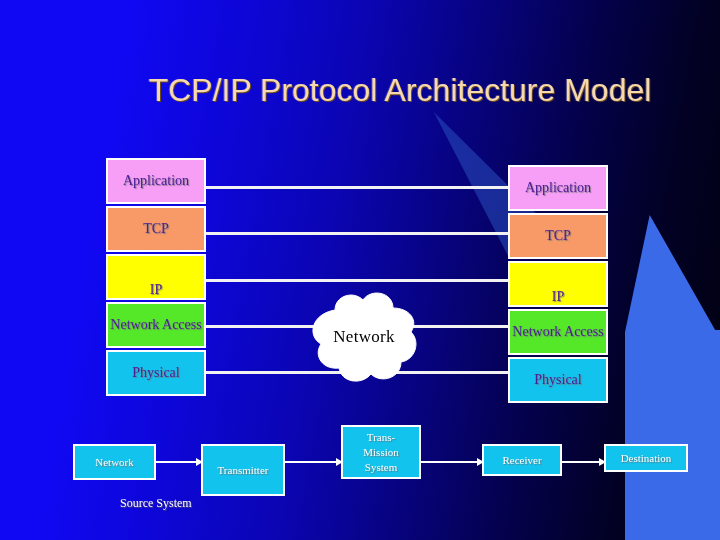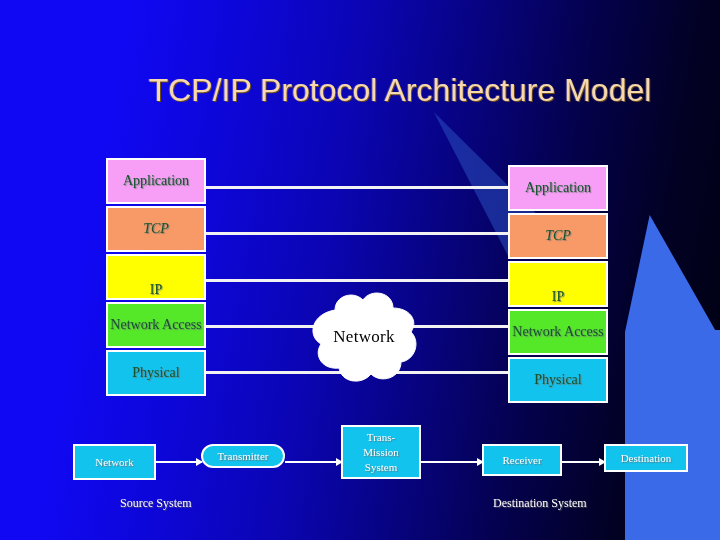--- a/index.html
+++ b/index.html
@@ -89,27 +89,27 @@
   .layer {
     position: relative;
     height: 46px;
     margin-bottom: 2px;
     border: 2px solid #ffffff;
     box-sizing: border-box;
     display: flex;
     align-items: center;
     justify-content: center;
     text-align: center;
-    color: #14532d;
+    color: #4c1d95;
     font-size: 14px;
     line-height: 16px;
     text-shadow: 1px 1px 1px rgba(120,120,120,.85);
   }
   .layer.l-application { background: #f79ff7; }
-  .layer.l-tcp         { background: #f89a68; font-style: italic; }
+  .layer.l-tcp         { background: #f89a68; }
   .layer.l-ip          { background: #ffff00; align-items: flex-end; }
   .layer.l-network     { background: #55e829; }
   .layer.l-physical    { background: #12c3ee; }
 
   
   #cloud {
     position: absolute;
     left: 305px;
     top: 288px;
     width: 118px;
@@ -140,21 +140,21 @@
     align-items: center;
     justify-content: center;
     text-align: center;
     color: #ffffff;
     font-size: 11px;
     line-height: 15px;
     font-family: "Liberation Serif", "DejaVu Serif", serif;
     text-shadow: 1px 1px 1px rgba(110,110,110,.8);
   }
   #fbox-source        { left: 73px;  top: 444px; width: 83px;  height: 36px; }
-  #fbox-transmitter   { left: 201px; top: 444px; width: 84px;  height: 24px; border-radius: 12px; }
+  #fbox-transmitter   { left: 201px; top: 444px; width: 84px;  height: 52px; }
   #fbox-transmission  { left: 341px; top: 425px; width: 80px;  height: 54px; }
   #fbox-receiver      { left: 482px; top: 444px; width: 80px;  height: 32px; }
   #fbox-destination   { left: 604px; top: 444px; width: 84px;  height: 28px; }
 
   .arrow {
     position: absolute;
     height: 2px;
     background: #ffffff;
     top: 461px;
   }
@@ -269,15 +269,14 @@
   <div class="fbox" id="fbox-receiver">
     <span>Receiver</span>
   </div>
   <div class="arrow" id="arrow-4"></div>
 
   <div class="fbox" id="fbox-destination">
     <span>Destination</span>
   </div>
 
   <div class="caption" id="caption-source">Source System</div>
-  <div class="caption" id="caption-dest">Destination System</div>
 
 </div>
 
 </body></html>

